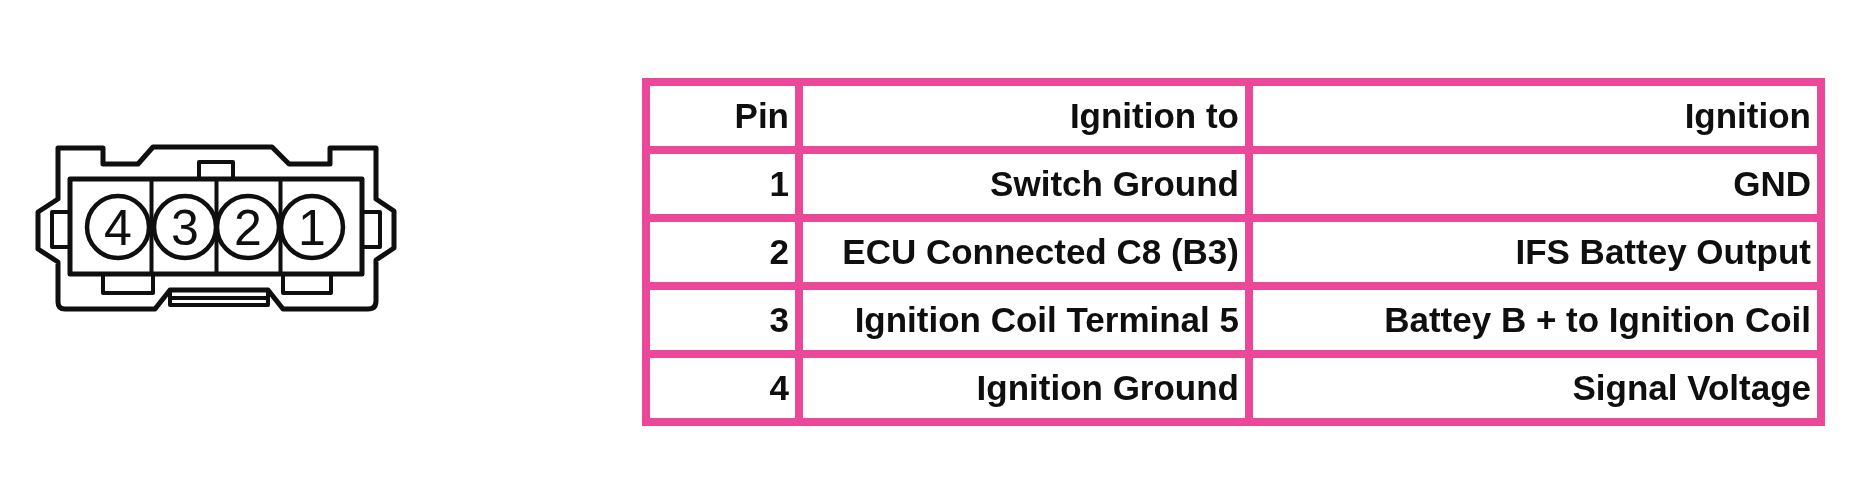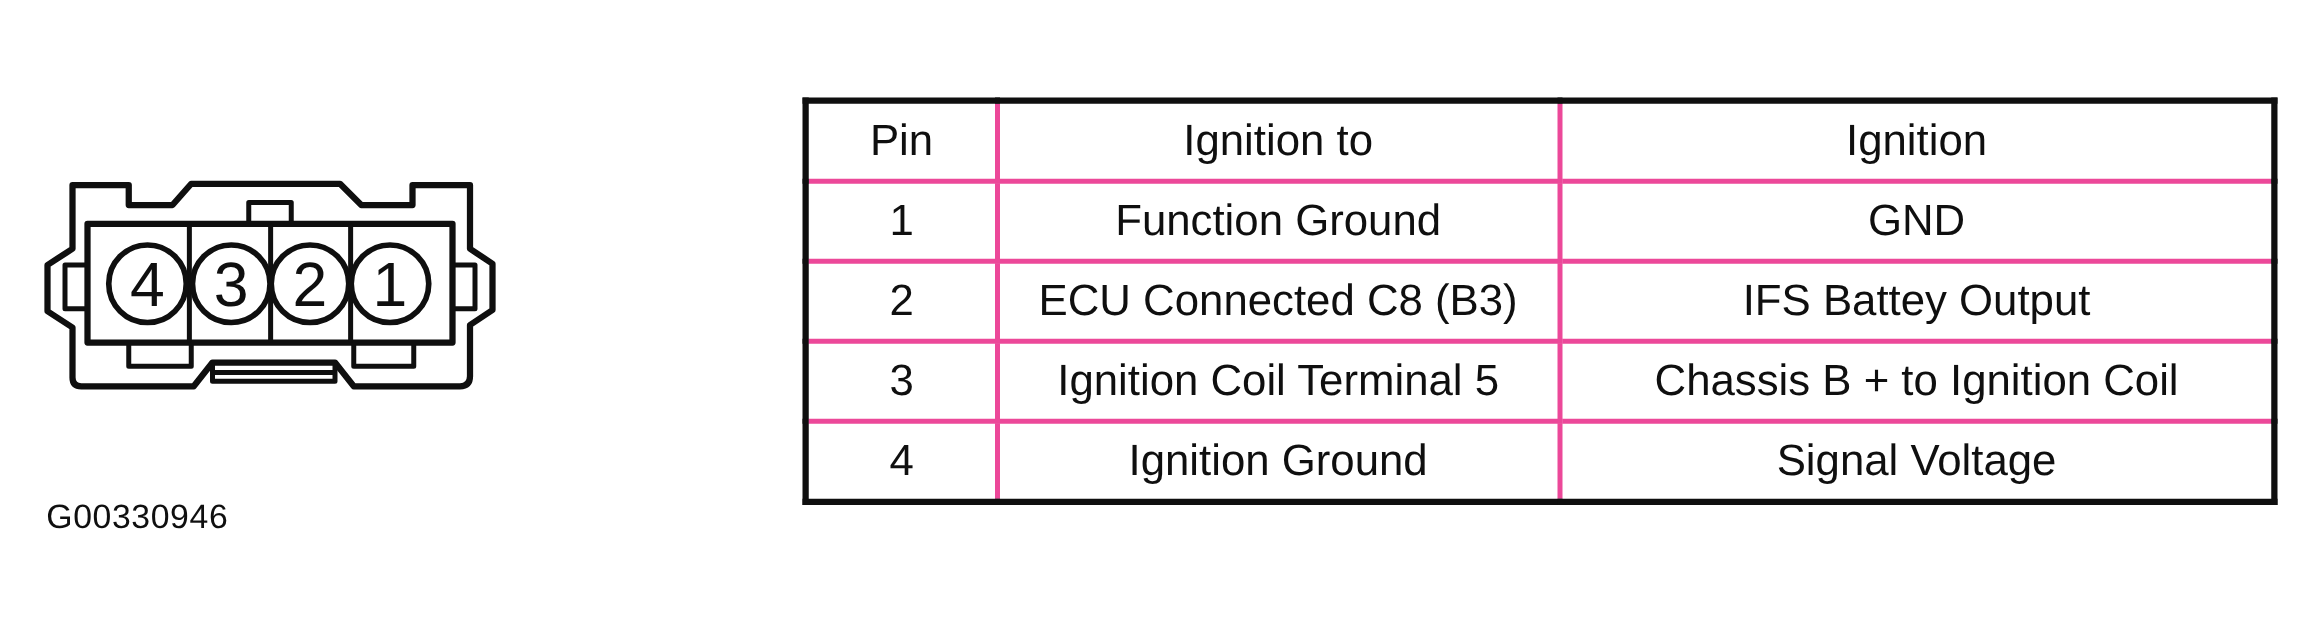--- a/index.html
+++ b/index.html
@@ -47,27 +47,27 @@
     position: absolute;
     left: 642px;
     top: 78px;
     width: 1175px;
     border-collapse: collapse;
     table-layout: fixed;
     border: 5px solid #0f0f0f;
   }
   table.pin-table th,
   table.pin-table td {
-    border: 4px solid #ec4899;
+    border: 8px solid #ec4899;
     height: 60px;
     padding: 0 6px;
-    text-align: center;
+    text-align: right;
     vertical-align: middle;
     font-size: 35px;
-    font-weight: 400;
+    font-weight: 700;
     white-space: nowrap;
     overflow: hidden;
     color: #0f0f0f;
   }
   .figure-id {
     position: absolute;
     left: 37px;
     top: 398px;
     font-size: 27px;
     letter-spacing: 0.5px;
@@ -132,36 +132,35 @@
     <thead>
       <tr>
         <th>Pin</th>
         <th>Ignition to</th>
         <th>Ignition</th>
       </tr>
     </thead>
     <tbody>
       <tr>
         <td>1</td>
-        <td>Function Ground</td>
+        <td>Switch Ground</td>
         <td>GND</td>
       </tr>
       <tr>
         <td>2</td>
         <td>ECU Connected C8 (B3)</td>
         <td>IFS Battey Output</td>
       </tr>
       <tr>
         <td>3</td>
         <td>Ignition Coil Terminal 5</td>
-        <td>Chassis B + to Ignition Coil</td>
+        <td>Battey B + to Ignition Coil</td>
       </tr>
       <tr>
         <td>4</td>
         <td>Ignition Ground</td>
         <td>Signal Voltage</td>
       </tr>
     </tbody>
   </table>
 
-  <div class="figure-id">G00330946</div>
 
 </div>
 
 </body></html>

